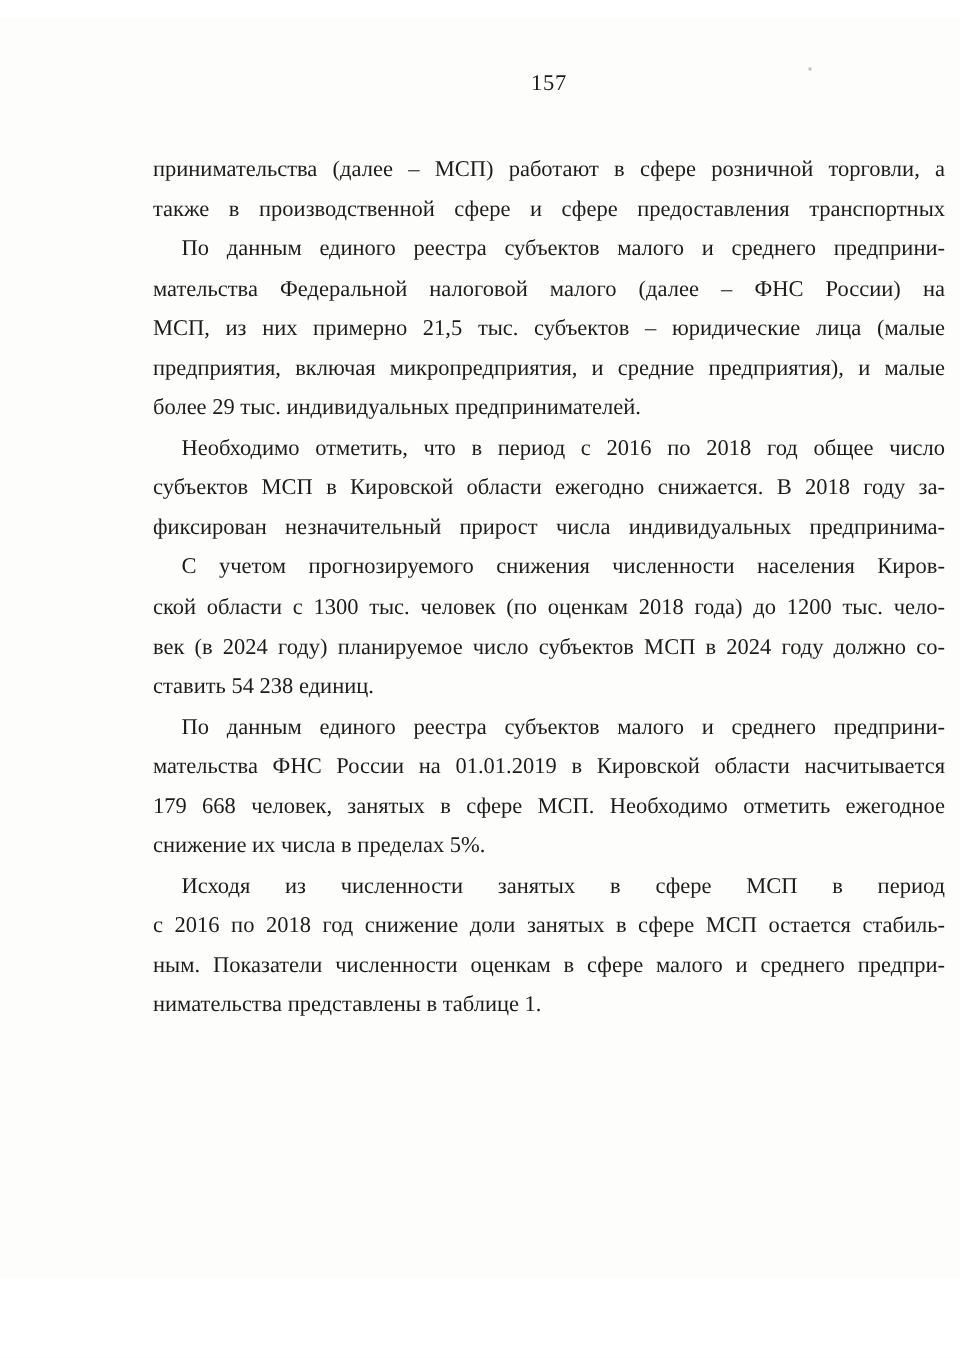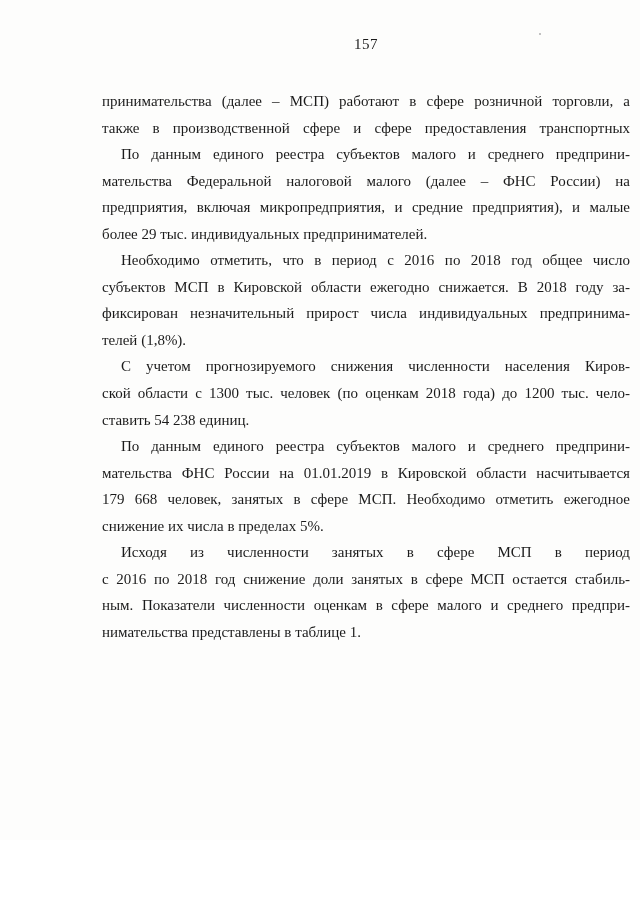--- a/index.html
+++ b/index.html
@@ -8,20 +8,21 @@
     background: #ffffff;
   }
   .page {
     position: relative;
     width: 640px;
     height: 840px;
     background: #fdfdfc;
     font-family: "Liberation Serif", "DejaVu Serif", serif;
     color: #1b1b1b;
     overflow: hidden;
+    margin-top: 12px;
   }
   .page-number {
     position: absolute;
     top: 36px;
     left: 102px;
     width: 528px;
     text-align: center;
     font-size: 15px;
     letter-spacing: 0.5px;
   }
@@ -62,34 +63,35 @@
   <div class="text-block">
 
     <div class="paragraph">
       <div class="line">принимательства (далее – МСП) работают в сфере розничной торговли, а</div>
       <div class="line">также в производственной сфере и сфере предоставления транспортных</div>
     </div>
 
     <div class="paragraph">
       <div class="line indent">По данным единого реестра субъектов малого и среднего предприни-</div>
       <div class="line">мательства Федеральной налоговой малого (далее – ФНС России) на</div>
+      <div class="line">МСП, из них примерно 21,5 тыс. субъектов – юридические лица (малые</div>
       <div class="line">предприятия, включая микропредприятия, и средние предприятия), и малые</div>
       <div class="line last">более 29 тыс. индивидуальных предпринимателей.</div>
     </div>
 
     <div class="paragraph">
       <div class="line indent">Необходимо отметить, что в период с 2016 по 2018 год общее число</div>
       <div class="line">субъектов МСП в Кировской области ежегодно снижается. В 2018 году за-</div>
       <div class="line">фиксирован незначительный прирост числа индивидуальных предпринима-</div>
-      <div class="line last">телей (1,8%).</div>
     </div>
 
     <div class="paragraph">
       <div class="line indent">С учетом прогнозируемого снижения численности населения Киров-</div>
       <div class="line">ской области с 1300 тыс. человек (по оценкам 2018 года) до 1200 тыс. чело-</div>
+      <div class="line">век (в 2024 году) планируемое число субъектов МСП в 2024 году должно со-</div>
       <div class="line last">ставить 54 238 единиц.</div>
     </div>
 
     <div class="paragraph">
       <div class="line indent">По данным единого реестра субъектов малого и среднего предприни-</div>
       <div class="line">мательства ФНС России на 01.01.2019 в Кировской области насчитывается</div>
       <div class="line">179 668 человек, занятых в сфере МСП. Необходимо отметить ежегодное</div>
       <div class="line last">снижение их числа в пределах 5%.</div>
     </div>
 

